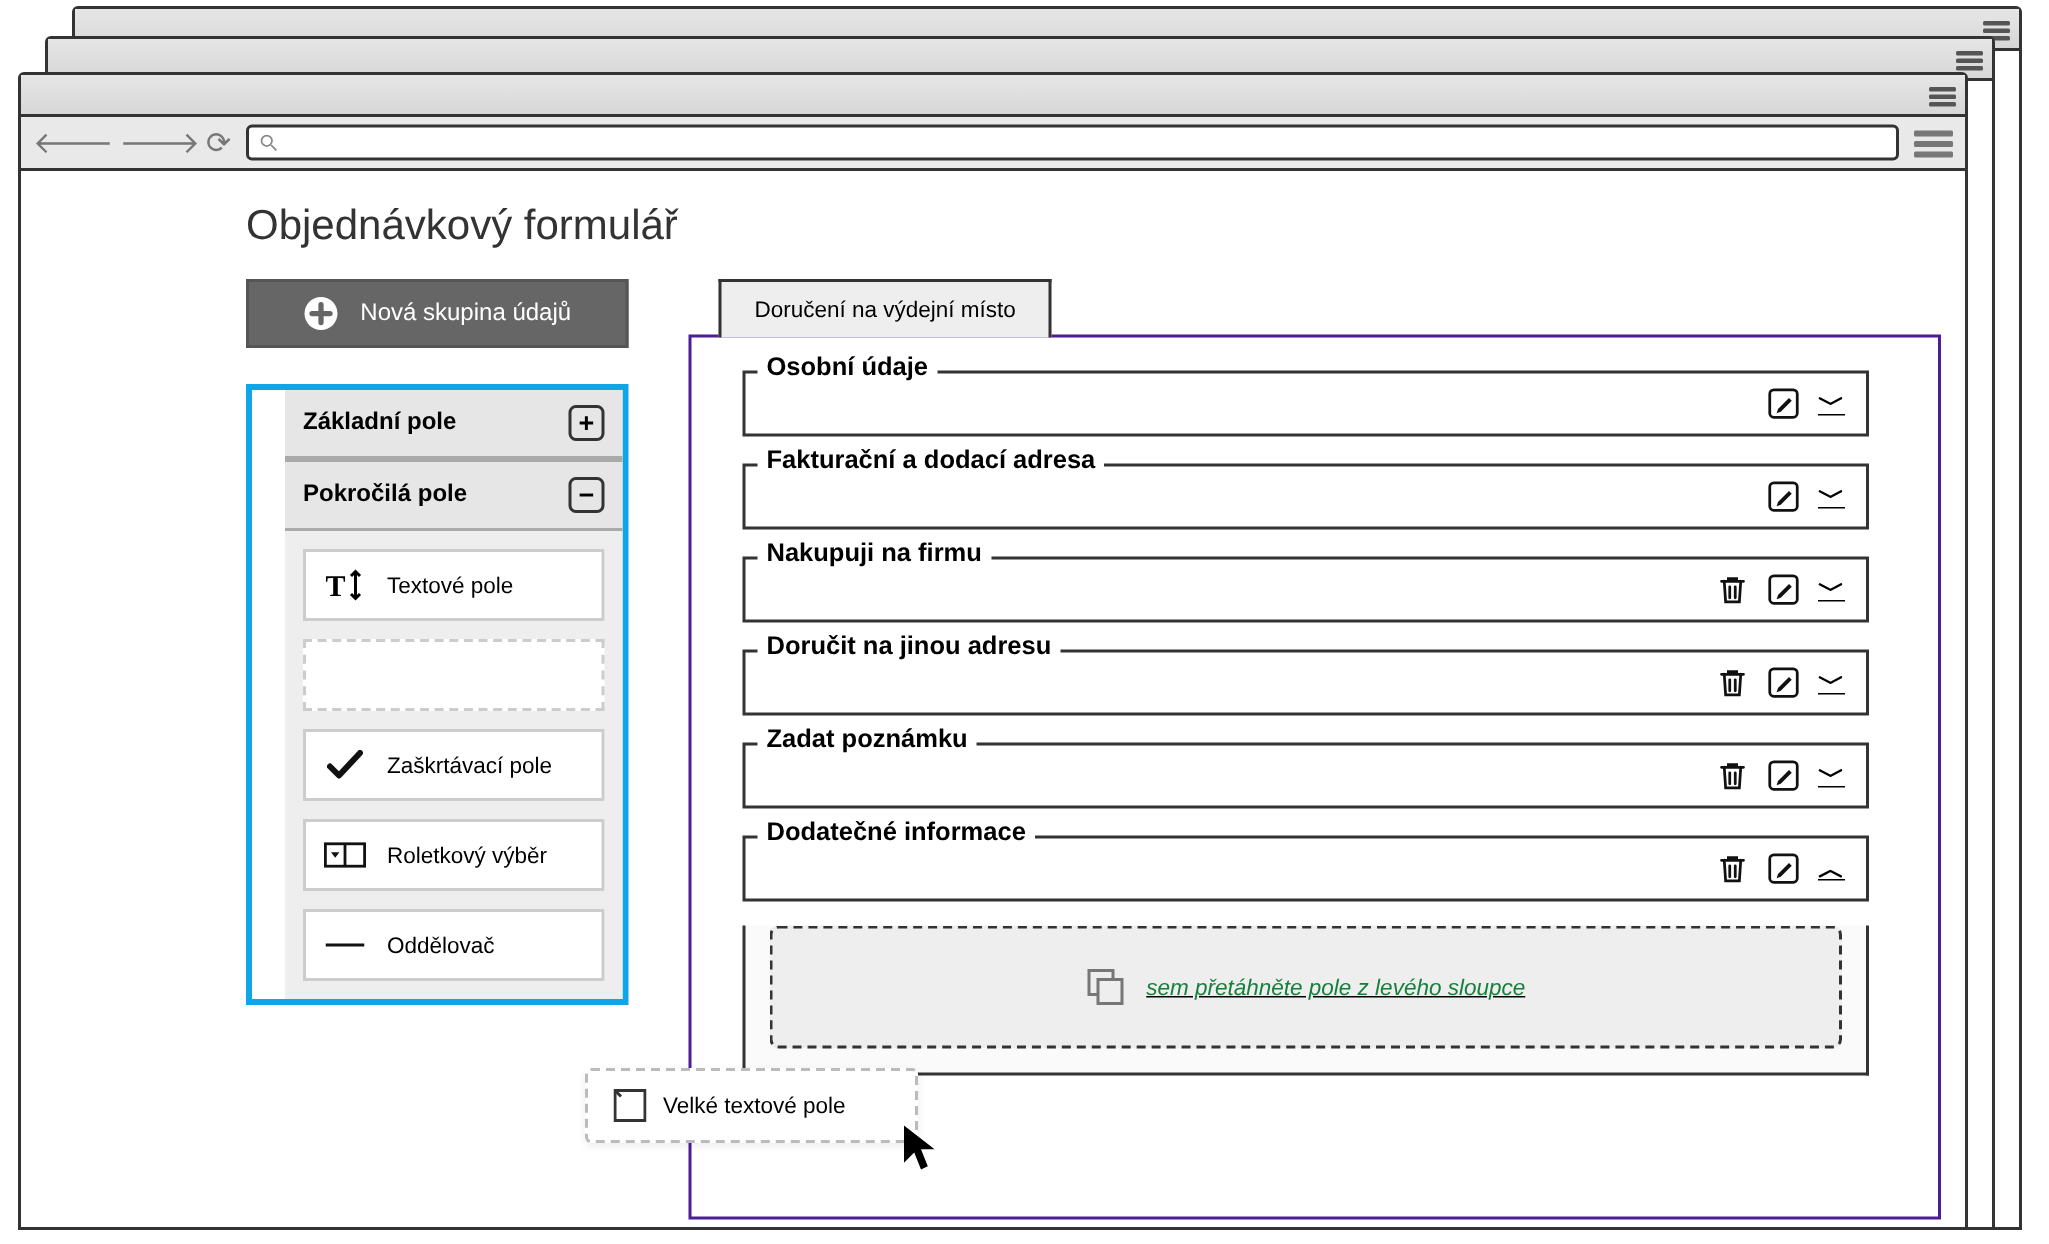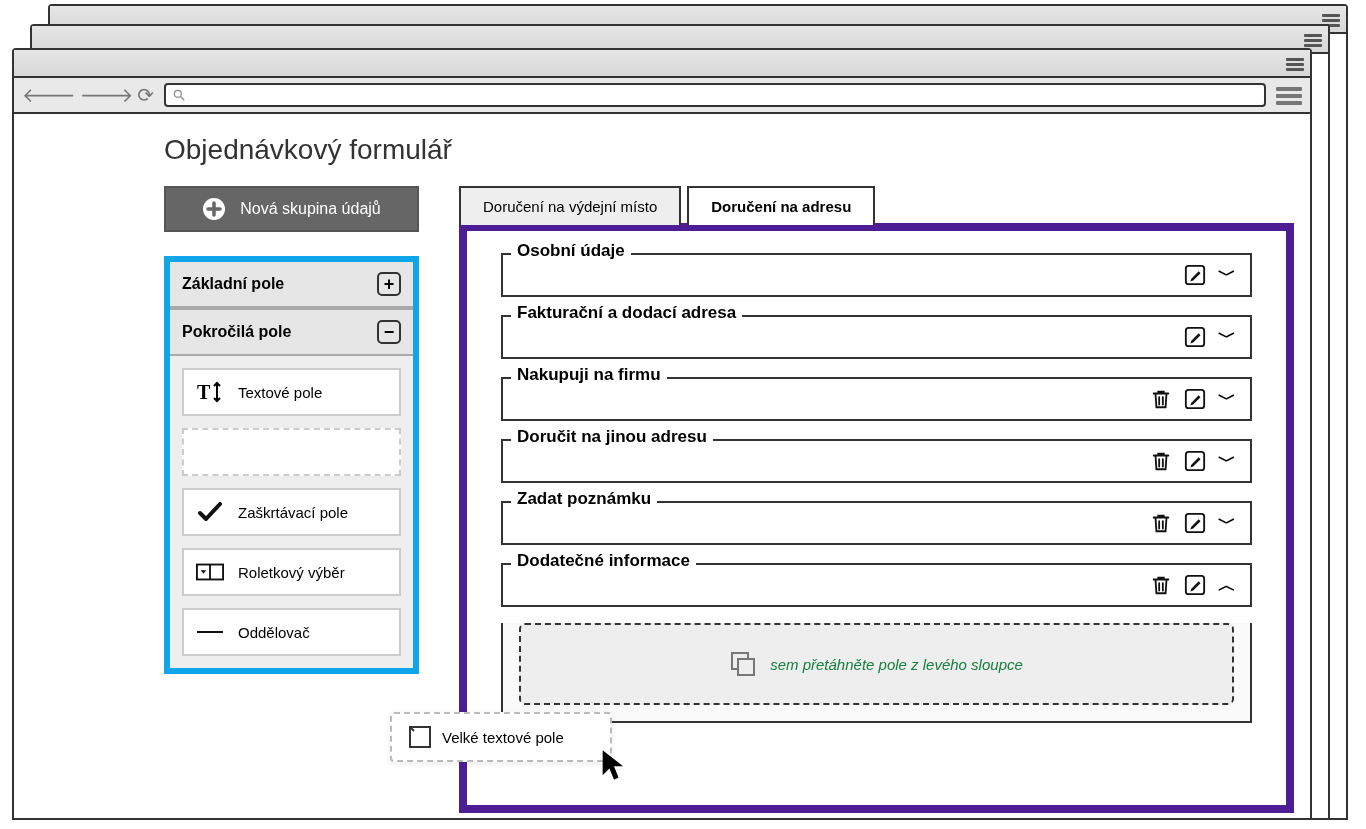--- a/index.html
+++ b/index.html
@@ -74,21 +74,22 @@
   border: 2px solid #555;
   height: 46px;
   display: flex; align-items: center; justify-content: center; gap: 14px;
   font-size: 16px;
   margin-bottom: 24px;
 }
 .plus-circ {
   width: 24px; height: 24px;
 }
 .panel {
-  border: 6px solid #0ea5e9;
+  border: 4px solid #0ea5e9;
+  padding-left: 22px;
 }
 .section-head {
   background: #e6e6e6;
   padding: 10px 12px;
   display: flex; align-items: center; justify-content: space-between;
   font-size: 16px; font-weight: bold;
   border-bottom: 2px solid #aaa;
 }
 .sq-btn {
   width: 24px; height: 24px;
@@ -110,36 +111,37 @@
   font-size: 15px;
 }
 .field-item.empty {
   border: 2px dashed #ccc;
   background: #fff;
 }
 .icon-box { width: 28px; display: flex; justify-content: center; }
 
 
 .main { flex: 1; }
-.tabs { display: flex; gap: 6px; }
+.tabs { display: flex; gap: 6px; margin-left: 20px; }
 .tab {
   padding: 10px 22px;
   border: 2px solid #333;
   border-bottom: none;
   background: #eee;
   font-size: 15px;
   position: relative; z-index: 1;
 }
 .tab.active { background: #fff; font-weight: bold; }
 .form-body {
-  border: 8px solid #4c1d95;
+  border: 2px solid #4c1d95;
   background: #fff;
   margin-top: -2px;
   min-height: 590px;
-  padding: 22px 34px 0 34px;
+  padding: 22px 46px 0 34px;
+  text-decoration: underline;
 }
 .fgroup {
   margin-bottom: 18px;
   position: relative;
 }
 .flegend {
   position: absolute; top: -12px; left: 10px;
   background: #fff; padding: 0 6px;
   font-size: 17px; font-weight: bold;
 }
@@ -305,23 +307,20 @@
 
             </div>
           </div>
         </div>
 
         <div class="main">
           <div class="tabs">
             <div class="tab">
               <span>Doručení na výdejní místo</span>
             </div>
-            <div class="tab active">
-              <span>Doručení na adresu</span>
-            </div>
           </div>
 
           <div class="form-body" id="form-body">
 
           <div class="fgroup">
                 <div class="flegend">Osobní údaje</div>
                 <div class="fbar">
                   <svg class="act-icon" viewBox="0 0 24 24">
                     <rect x="2" y="2" width="20" height="20" rx="3" fill="none" stroke="#111" stroke-width="2"></rect>
                     <path d="M8 16l8-8 2 2-8 8-3 1z" fill="#111"></path>

